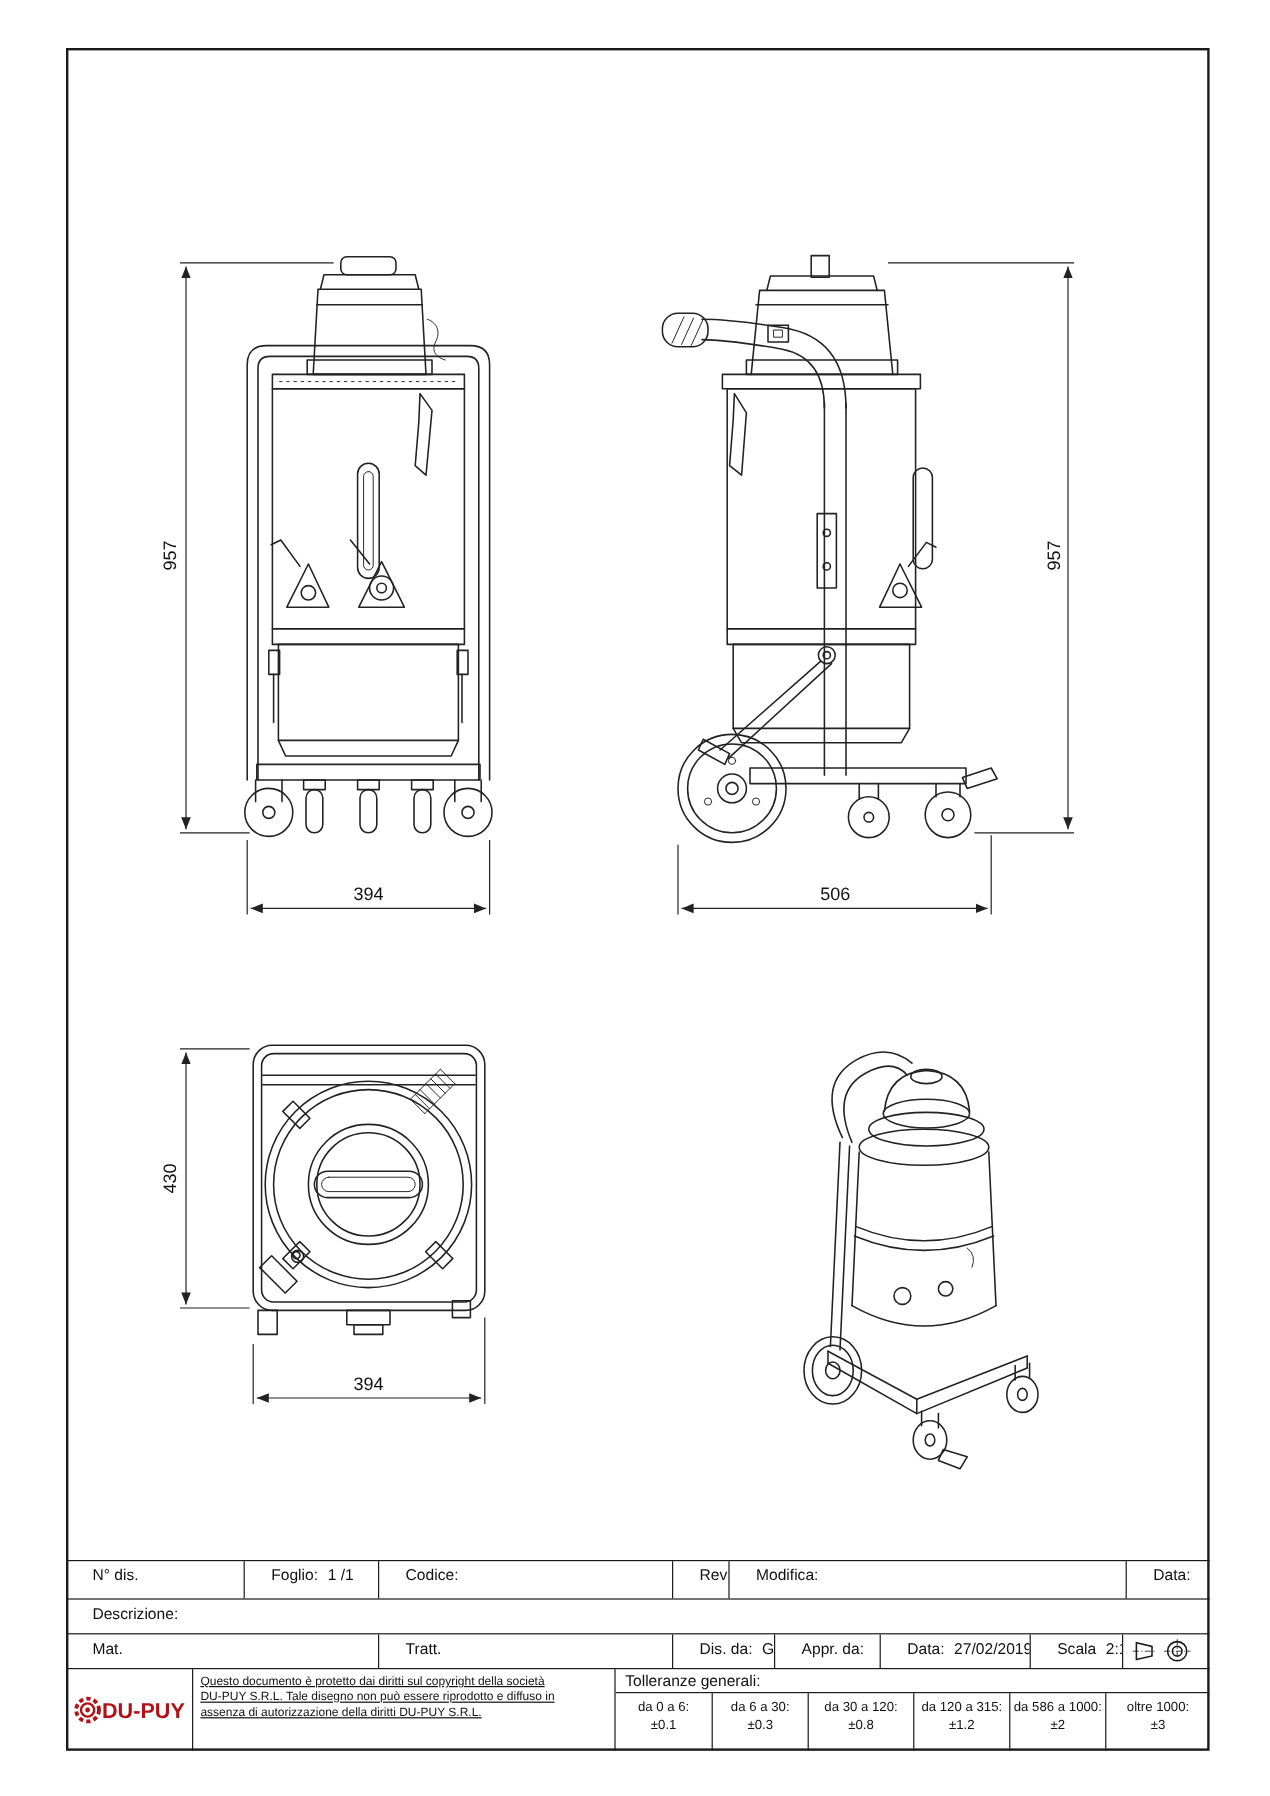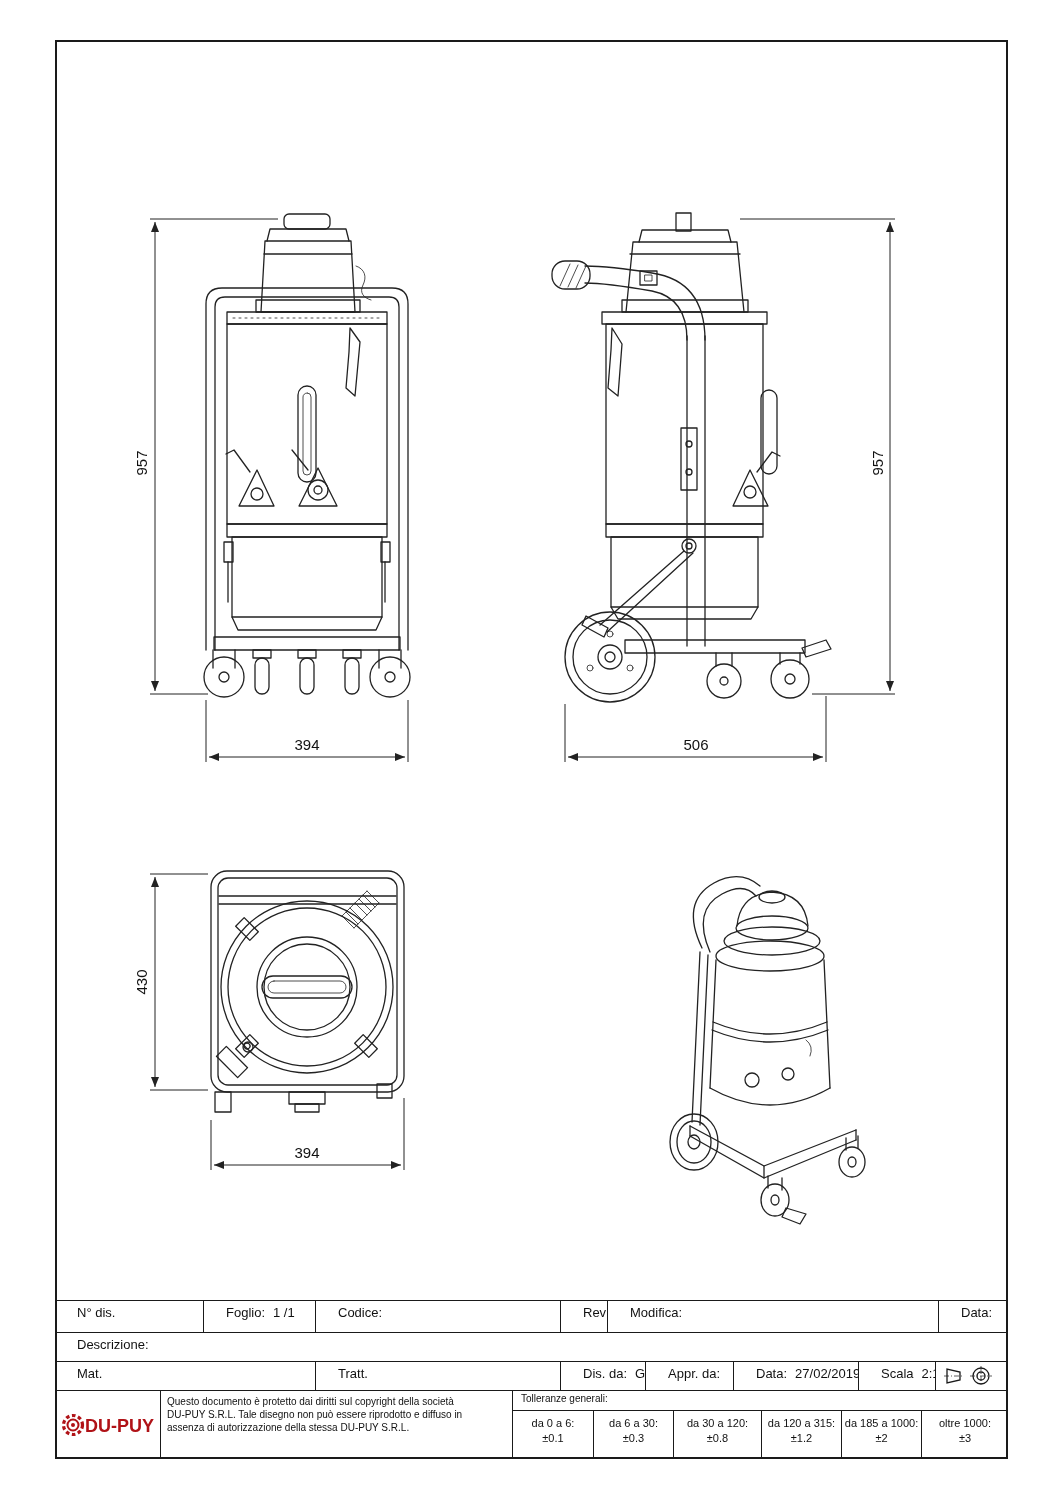--- a/index.html
+++ b/index.html
@@ -15,23 +15,23 @@
   
   .tb { position:absolute; left:55px; top:1300px; width:953px; height:159px; font-size:13px; }
   .row { display:flex; border-top:1.5px solid #1a1a1a; width:100%; }
   .r1 { height:32px; } .r2 { height:29px; } .r3 { height:29px; } .r4 { height:69px; }
   .cell { border-left:1.5px solid #1a1a1a; padding:4px 22px; overflow:hidden; white-space:nowrap; flex-shrink:0; }
   .cell:first-child { border-left:none; }
   .grow { flex:1 1 auto; }
   .lbl { color:#111; }
   .val { margin-left:8px; }
   .cell.center { display:flex; align-items:center; justify-content:center; padding:2px; }
-  .copyright { font-size:10px; line-height:1.3; padding:4px 6px; white-space:normal; }
+  .copyright { font-size:10px; line-height:1.3; padding:4px 6px; white-space:normal;text-decoration:underline; }
   .tolwrap { padding:0; display:flex; flex-direction:column; }
-  .tolhead { height:20px; border-bottom:1.5px solid #1a1a1a; padding:2px 8px; font-size:10px; }
+  .tolhead { height:20px; border-bottom:1.5px solid #1a1a1a; padding:2px 8px; font-size:13px; }
   .tolrow { display:flex; flex:1; }
   .tolcell { border-left:1.5px solid #1a1a1a; flex-shrink:0; text-align:center; font-size:11px; line-height:1.35; padding-top:5px; }
   .tolcell:first-child { border-left:none; }
   .logowrap { display:flex; align-items:center; justify-content:center; }
 </style>
 </head>
 <body>
 
 <div class="page">
   <div class="frame"></div>
@@ -306,21 +306,21 @@
             <circle cx="13" cy="17" r="9.5" stroke-width="3.2" stroke-dasharray="3.6 2.6"></circle>
             <circle cx="13" cy="17" r="5.5" stroke-width="2"></circle>
           </g>
           <circle cx="13" cy="17" r="2" fill="#b01217"></circle>
           <text x="25" y="24" font-size="18" font-weight="bold" font-family="&quot;Liberation Sans&quot;, sans-serif" fill="#b01217">DU-PUY</text>
         </svg>
       </div>
       <div class="cell copyright" style="width:352px">
         <div>Questo documento è protetto dai diritti sul copyright della società</div>
         <div>DU-PUY S.R.L. Tale disegno non può essere riprodotto e diffuso in</div>
-        <div>assenza di autorizzazione della stessa DU-PUY S.R.L.</div>
+        <div>assenza di autorizzazione della diritti DU-PUY S.R.L.</div>
       </div>
       <div class="cell tolwrap grow">
         <div class="tolhead">Tolleranze generali:</div>
         <div class="tolrow">
           <div class="tolcell" style="width:80px">
             <div>da 0 a 6:</div>
             <div>±0.1</div>
           </div>
           <div class="tolcell" style="width:80px">
             <div>da 6 a 30:</div>
@@ -328,21 +328,21 @@
           </div>
           <div class="tolcell" style="width:88px">
             <div>da 30 a 120:</div>
             <div>±0.8</div>
           </div>
           <div class="tolcell" style="width:80px">
             <div>da 120 a 315:</div>
             <div>±1.2</div>
           </div>
           <div class="tolcell" style="width:80px">
-            <div>da 185 a 1000:</div>
+            <div>da 586 a 1000:</div>
             <div>±2</div>
           </div>
           <div class="tolcell" style="flex:1">
             <div>oltre 1000:</div>
             <div>±3</div>
           </div>
         </div>
       </div>
     </div>
   </div>

